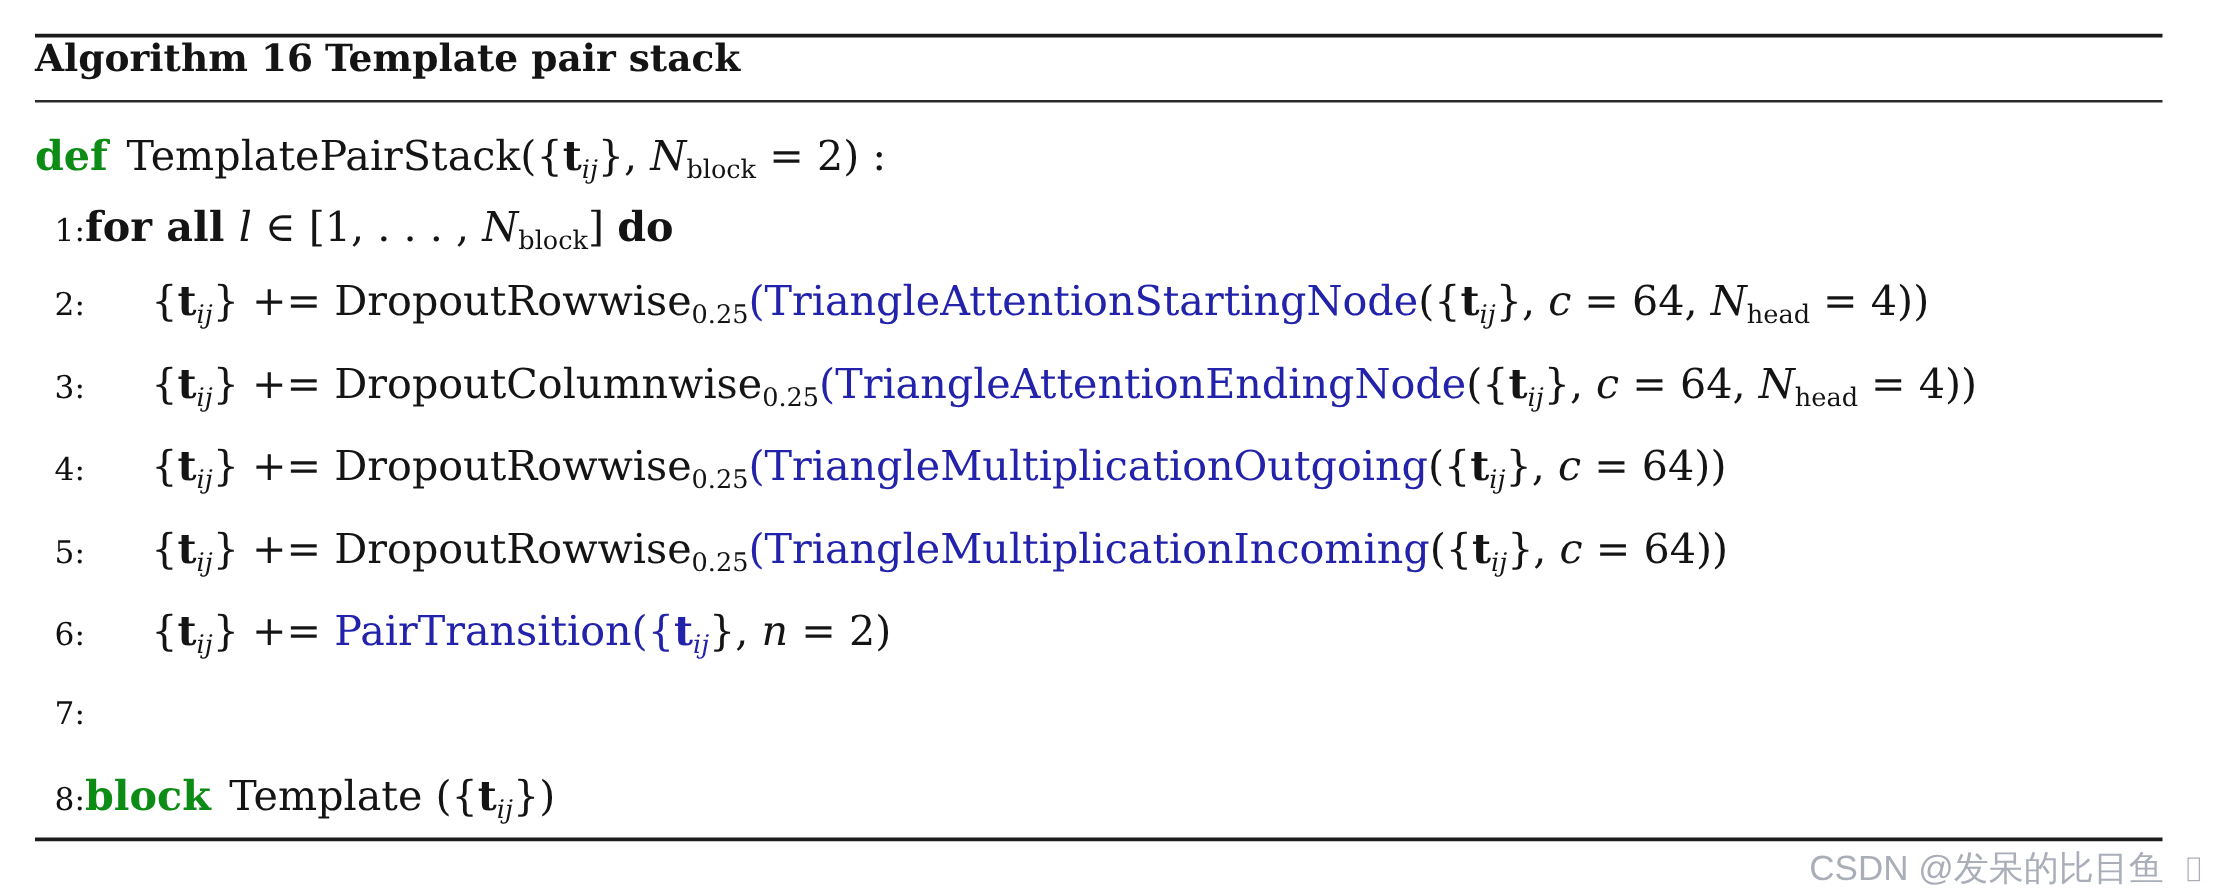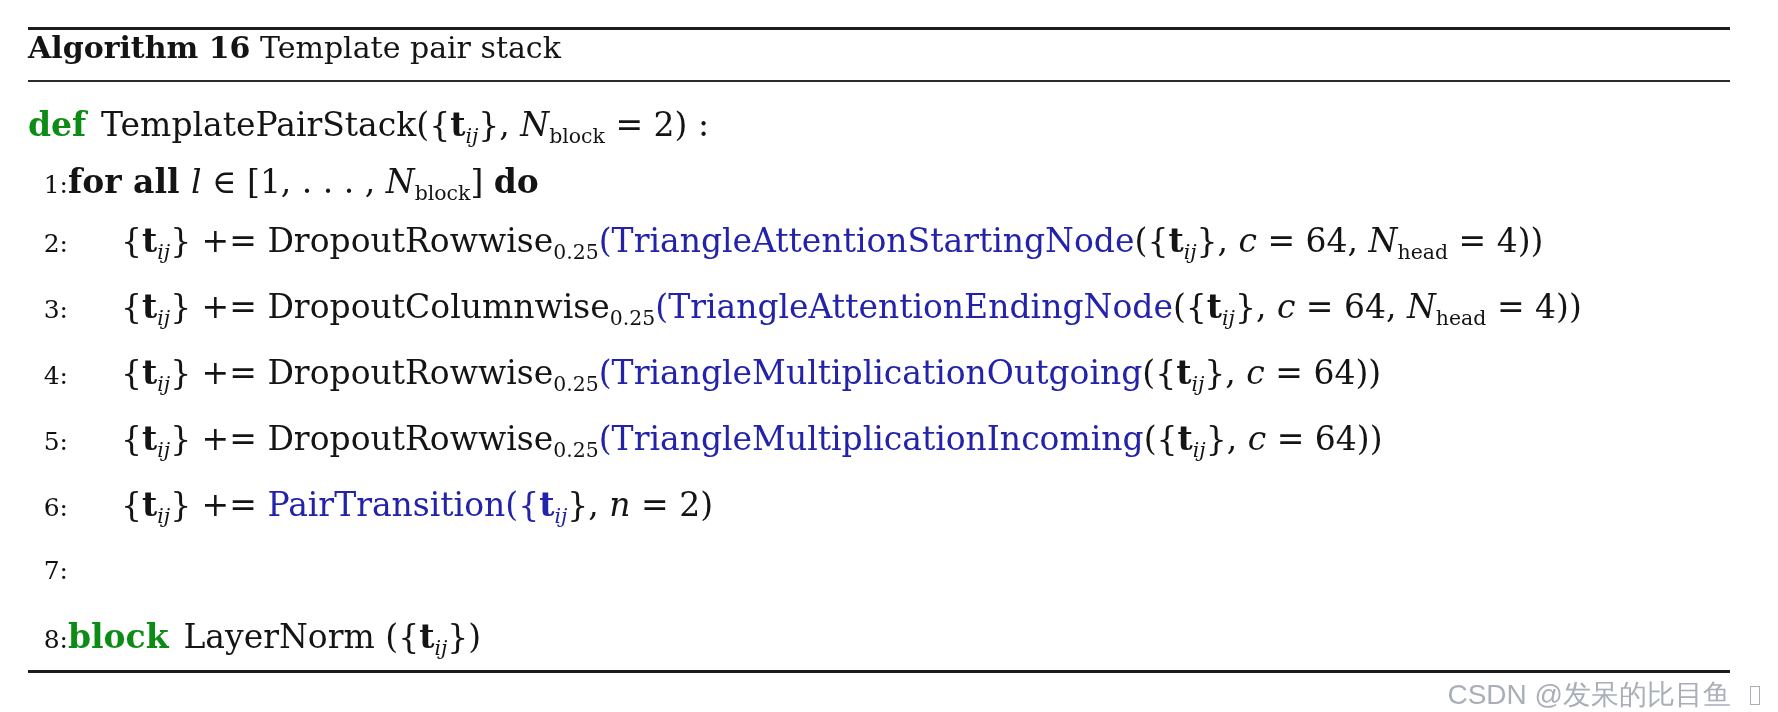--- a/index.html
+++ b/index.html
@@ -14,21 +14,21 @@
   .page{position:relative;width:1778px;height:712px;overflow:hidden;background:#fff;}
   .algo{position:absolute;left:28px;top:27px;width:1702px;}
   .rule{width:100%;}
   .rule-thick{height:3px;background:var(--rule);}
   .rule-thin{height:2px;background:#2b2b2b;}
   .algo-header{
     height:50px;display:flex;align-items:flex-start;
     font-size:30px;white-space:pre;
   }
   .algo-header .label{font-weight:bold;}
-  .algo-header .title{font-weight:normal;}
+  .algo-header .title{font-weight:bold;}
   .algo-body{padding-top:12px;font-size:33px;}
   .def-line{height:62px;display:flex;align-items:flex-start;line-height:62px;white-space:pre;}
   .algo-line{display:flex;align-items:baseline;white-space:pre;}
   .algo-line .lineno{
     width:40px;flex:0 0 40px;text-align:right;font-size:25px;color:#111;
   }
   .algo-line .content{}
   .algo-line .content.ind1{margin-left:53px;}
   .h66{height:66px;line-height:66px;}
   .h52{height:52px;line-height:52px;}
@@ -58,21 +58,21 @@
     <div class="algo-body">
       <div class="def-line"><span><span class="s-kw">def</span><span>TemplatePairStack({</span><span class="s-b">t</span><span class="s-i s-sub">ij</span><span>}, </span><span class="s-i">N</span><span class="s-sub">block</span><span> = 2) :</span></span></div>
       <div>
           <div class="algo-line h52"><span class="lineno">1:</span><span class="content"><span class="s-b">for all </span><span class="s-i">l</span><span> ∈ [1, . . . , </span><span class="s-i">N</span><span class="s-sub">block</span><span>] </span><span class="s-b">do</span></span></div>
           <div class="algo-line h66"><span class="lineno">2:</span><span class="content ind1"><span>{</span><span class="s-b">t</span><span class="s-i s-sub">ij</span><span>} += DropoutRowwise</span><span class="s-sub">0.25</span><span class="s-link">(TriangleAttentionStartingNode</span><span>({</span><span class="s-b">t</span><span class="s-i s-sub">ij</span><span>}, </span><span class="s-i">c</span><span> = 64, </span><span class="s-i">N</span><span class="s-sub">head</span><span> = 4))</span></span></div>
           <div class="algo-line h66"><span class="lineno">3:</span><span class="content ind1"><span>{</span><span class="s-b">t</span><span class="s-i s-sub">ij</span><span>} += DropoutColumnwise</span><span class="s-sub">0.25</span><span class="s-link">(TriangleAttentionEndingNode</span><span>({</span><span class="s-b">t</span><span class="s-i s-sub">ij</span><span>}, </span><span class="s-i">c</span><span> = 64, </span><span class="s-i">N</span><span class="s-sub">head</span><span> = 4))</span></span></div>
           <div class="algo-line h66"><span class="lineno">4:</span><span class="content ind1"><span>{</span><span class="s-b">t</span><span class="s-i s-sub">ij</span><span>} += DropoutRowwise</span><span class="s-sub">0.25</span><span class="s-link">(TriangleMultiplicationOutgoing</span><span>({</span><span class="s-b">t</span><span class="s-i s-sub">ij</span><span>}, </span><span class="s-i">c</span><span> = 64))</span></span></div>
           <div class="algo-line h66"><span class="lineno">5:</span><span class="content ind1"><span>{</span><span class="s-b">t</span><span class="s-i s-sub">ij</span><span>} += DropoutRowwise</span><span class="s-sub">0.25</span><span class="s-link">(TriangleMultiplicationIncoming</span><span>({</span><span class="s-b">t</span><span class="s-i s-sub">ij</span><span>}, </span><span class="s-i">c</span><span> = 64))</span></span></div>
           <div class="algo-line h66"><span class="lineno">6:</span><span class="content ind1"><span>{</span><span class="s-b">t</span><span class="s-i s-sub">ij</span><span>} += </span><span class="s-link">PairTransition({</span><span class="s-link s-b">t</span><span class="s-link s-i s-sub">ij</span><span>}, </span><span class="s-i">n</span><span> = 2)</span></span></div>
           <div class="algo-line h66"><span class="lineno">7:</span></div>
-          <div class="algo-line h66"><span class="lineno">8:</span><span class="content"><span class="s-kw">block</span><span>LayerNorm ({</span><span class="s-b">t</span><span class="s-i s-sub">ij</span><span>})</span></span></div>
+          <div class="algo-line h66"><span class="lineno">8:</span><span class="content"><span class="s-kw">block</span><span>Template ({</span><span class="s-b">t</span><span class="s-i s-sub">ij</span><span>})</span></span></div>
         </div>
     </div>
     <div class="rule rule-thick"></div>
   </div>
   <div class="watermark">
       <span>CSDN @发呆的比目鱼</span>
       <span class="tofu"></span>
     </div>
 </div>
 

